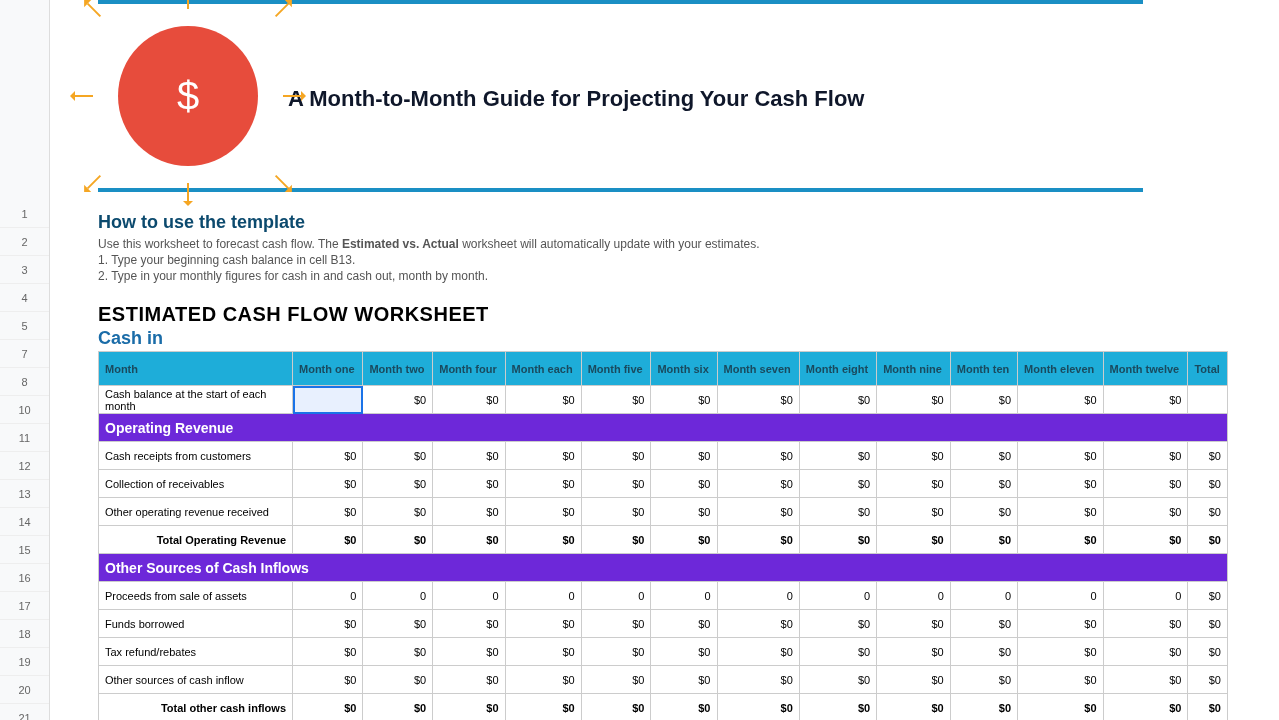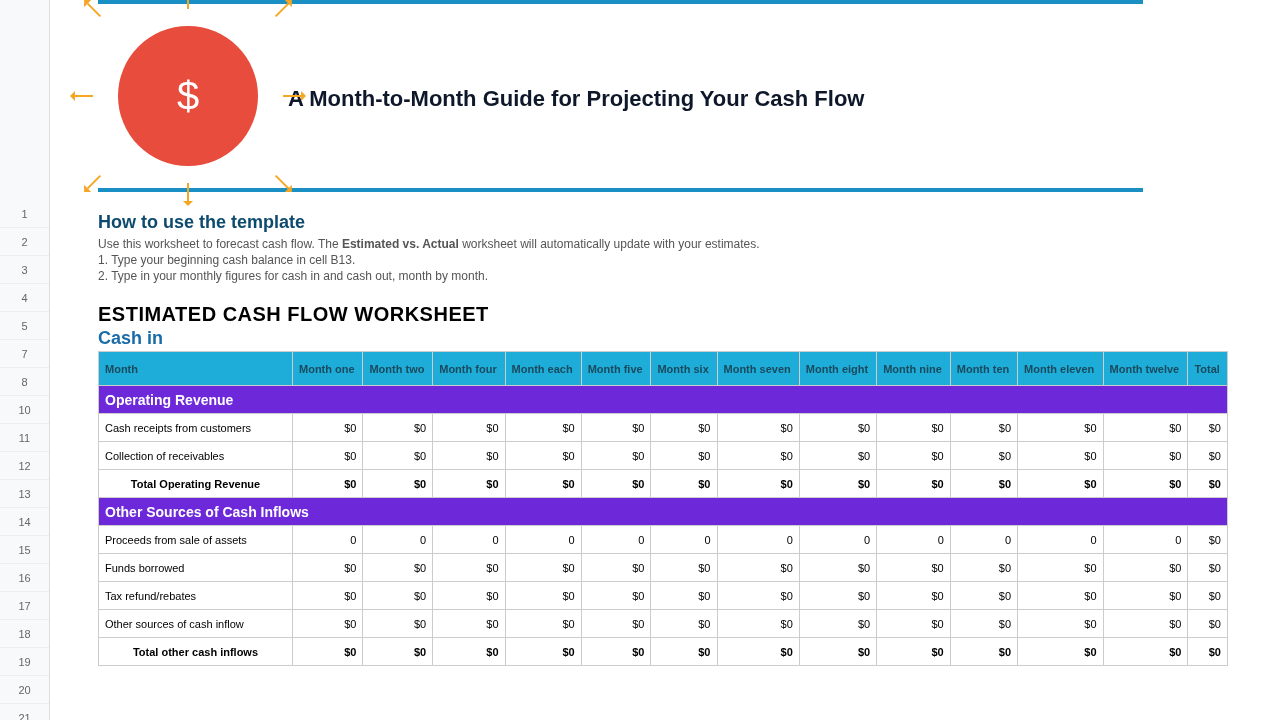--- a/index.html
+++ b/index.html
@@ -37,21 +37,21 @@
 .worksheet-title{font-size:20px;font-weight:bold;margin-top:20px;margin-bottom:2px;letter-spacing:0.5px}
 .cashin-title{color:#1a6ca8;font-size:18px;font-weight:bold;margin-bottom:2px}
 table{border-collapse:collapse;width:1130px}
 th,td{border:1px solid #ccc;height:28px;padding:0 6px;font-size:11px}
 .header-row th{background:#1eadd9;color:#1a4a5e;font-weight:bold;text-align:left;height:34px}
 .header-row th:first-child{text-align:left;width:194px}
 .data-row td{text-align:right}
 .data-row td:first-child{text-align:left}
 .section-row td{background:#6d28d9;color:#fff;font-weight:bold;text-align:left;font-size:14px}
 .total-row td{font-weight:bold;text-align:right}
-.total-row td:first-child{text-align:center}
+.total-row td:first-child{text-align:right}
 .selected{background:#e8f0fe!important;outline:2px solid #1a73e8;outline-offset:-2px}
 </style>
 </head>
 <body>
 
 <div class="workspace">
   <div class="rownums" id="rownums">
       <div>1</div>
       <div>2</div>
       <div>3</div>
@@ -111,20 +111,36 @@
             <th>Month five</th>
             <th>Month six</th>
             <th>Month seven</th>
             <th>Month eight</th>
             <th>Month nine</th>
             <th>Month ten</th>
             <th>Month eleven</th>
             <th>Month twelve</th>
             <th>Total</th>
           </tr>
+      <tr class="data-row" id="r-balance">
+            <td>Cash balance at the start of each month</td>
+            <td class="selected"></td>
+            <td>$0</td>
+            <td>$0</td>
+            <td>$0</td>
+            <td>$0</td>
+            <td>$0</td>
+            <td>$0</td>
+            <td>$0</td>
+            <td>$0</td>
+            <td>$0</td>
+            <td>$0</td>
+            <td>$0</td>
+            <td></td>
+          </tr>
       <tr class="section-row">
             <td colspan="14">Operating Revenue</td>
           </tr>
       <tr class="data-row" id="r-receipts">
             <td>Cash receipts from customers</td>
             <td>$0</td>
             <td>$0</td>
             <td>$0</td>
             <td>$0</td>
             <td>$0</td>
@@ -132,20 +148,36 @@
             <td>$0</td>
             <td>$0</td>
             <td>$0</td>
             <td>$0</td>
             <td>$0</td>
             <td>$0</td>
             <td>$0</td>
           </tr>
       <tr class="data-row" id="r-collection">
             <td>Collection of receivables</td>
+            <td>$0</td>
+            <td>$0</td>
+            <td>$0</td>
+            <td>$0</td>
+            <td>$0</td>
+            <td>$0</td>
+            <td>$0</td>
+            <td>$0</td>
+            <td>$0</td>
+            <td>$0</td>
+            <td>$0</td>
+            <td>$0</td>
+            <td>$0</td>
+          </tr>
+      <tr class="data-row" id="r-otherrev">
+            <td>Other operating revenue received</td>
             <td>$0</td>
             <td>$0</td>
             <td>$0</td>
             <td>$0</td>
             <td>$0</td>
             <td>$0</td>
             <td>$0</td>
             <td>$0</td>
             <td>$0</td>
             <td>$0</td>

